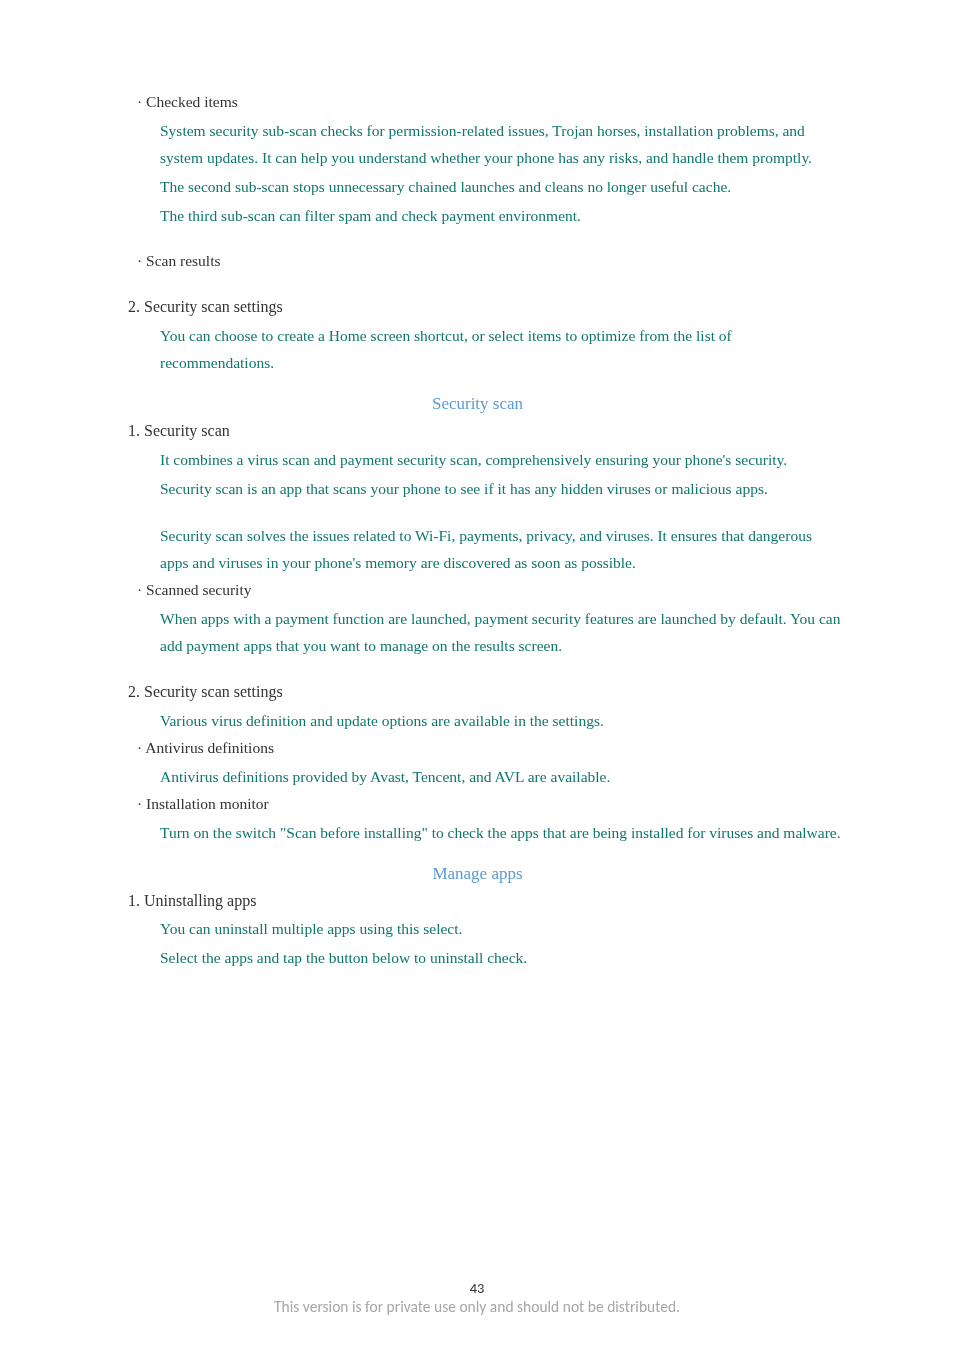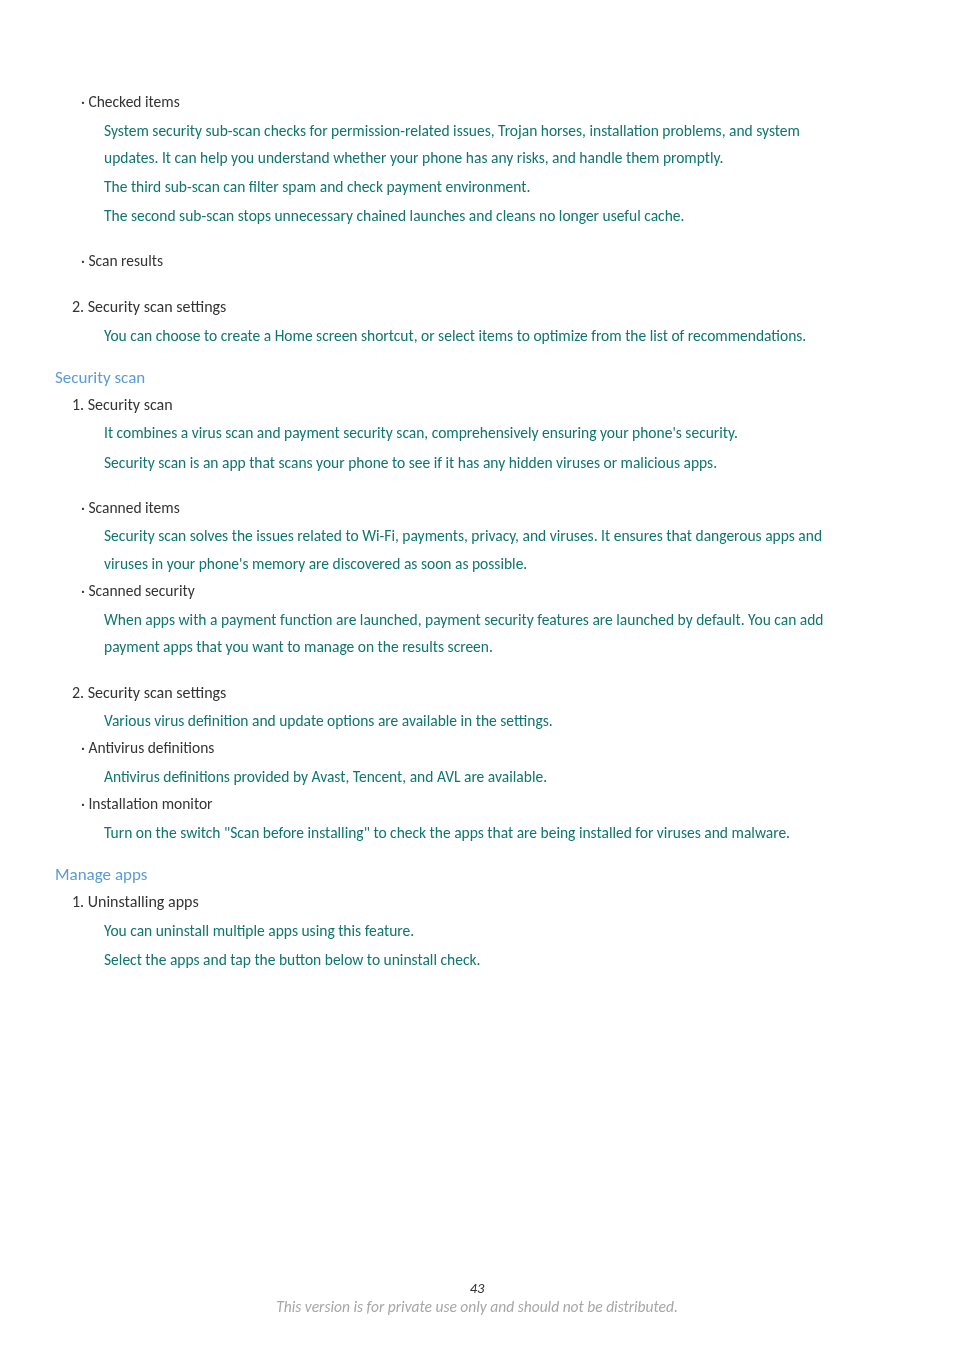--- a/index.html
+++ b/index.html
@@ -3,21 +3,22 @@
 <meta charset="utf-8">
 <style>
   * { box-sizing: border-box; margin: 0; padding: 0; }
   html, body { width: 954px; height: 1350px; background: #fff; }
   body {
     font-family: Calibri, "Segoe UI", Arial, sans-serif;
     color: #333;
     position: relative;
   }
   .page {
-    padding: 90px 110px 0 56px;
+    padding: 90px 110px 0 112px;
+    font-family: Liberation Serif, serif;
   }
   .bullet-item {
     margin-left: 25px;
     font-size: 15.5px;
     line-height: 1.6;
     color: #333;
     margin-bottom: 2px;
   }
   .body-text {
     margin-left: 48px;
@@ -33,82 +34,81 @@
     color: #333;
     margin-bottom: 2px;
   }
   .section-heading {
     font-size: 17px;
     color: #5B9BD5;
     margin-top: 18px;
     margin-bottom: 4px;
     margin-left: -1px;
     font-weight: 400;
+    text-align: center;
   }
   .gap-md { height: 18px; }
   .footer {
     position: absolute;
     bottom: 34px;
     left: 0;
     width: 100%;
     text-align: center;
     font-size: 14.5px;
     color: #333;
-    font-style: italic;
   }
   .footer-note {
     color: #a6a6a6;
     font-size: 15.5px;
   }
 </style>
 </head>
 <body>
 
 <div class="page">
 
   <div class="bullet-item">· Checked items</div>
   <div class="body-text">System security sub-scan checks for permission-related issues, Trojan horses, installation problems, and system updates. It can help you understand whether your phone has any risks, and handle them promptly.</div>
+  <div class="body-text">The second sub-scan stops unnecessary chained launches and cleans no longer useful cache.</div>
   <div class="body-text">The third sub-scan can filter spam and check payment environment.</div>
-  <div class="body-text">The second sub-scan stops unnecessary chained launches and cleans no longer useful cache.</div>
 
   <div class="gap-md"></div>
 
   <div class="bullet-item">· Scan results</div>
 
   <div class="gap-md"></div>
 
   <div class="num-item">2. Security scan settings</div>
   <div class="body-text">You can choose to create a Home screen shortcut, or select items to optimize from the list of recommendations.</div>
 
   <div class="section-heading">Security scan</div>
 
   <div class="num-item">1. Security scan</div>
   <div class="body-text">It combines a virus scan and payment security scan, comprehensively ensuring your phone's security.</div>
   <div class="body-text">Security scan is an app that scans your phone to see if it has any hidden viruses or malicious apps.</div>
 
   <div class="gap-md"></div>
 
-  <div class="bullet-item">· Scanned items</div>
   <div class="body-text">Security scan solves the issues related to Wi-Fi, payments, privacy, and viruses. It ensures that dangerous apps and viruses in your phone's memory are discovered as soon as possible.</div>
   <div class="bullet-item">· Scanned security</div>
   <div class="body-text">When apps with a payment function are launched, payment security features are launched by default. You can add payment apps that you want to manage on the results screen.</div>
 
   <div class="gap-md"></div>
 
   <div class="num-item">2. Security scan settings</div>
   <div class="body-text">Various virus definition and update options are available in the settings.</div>
   <div class="bullet-item">· Antivirus definitions</div>
   <div class="body-text">Antivirus definitions provided by Avast, Tencent, and AVL are available.</div>
   <div class="bullet-item">· Installation monitor</div>
   <div class="body-text">Turn on the switch "Scan before installing" to check the apps that are being installed for viruses and malware.</div>
 
   <div class="section-heading">Manage apps</div>
 
   <div class="num-item">1. Uninstalling apps</div>
-  <div class="body-text">You can uninstall multiple apps using this feature.</div>
+  <div class="body-text">You can uninstall multiple apps using this select.</div>
   <div class="body-text">Select the apps and tap the button below to uninstall check.</div>
 
 </div>
 
 <div class="footer">
   <div>43</div>
   <div class="footer-note">This version is for private use only and should not be distributed.</div>
 </div>
 
 </body></html>

